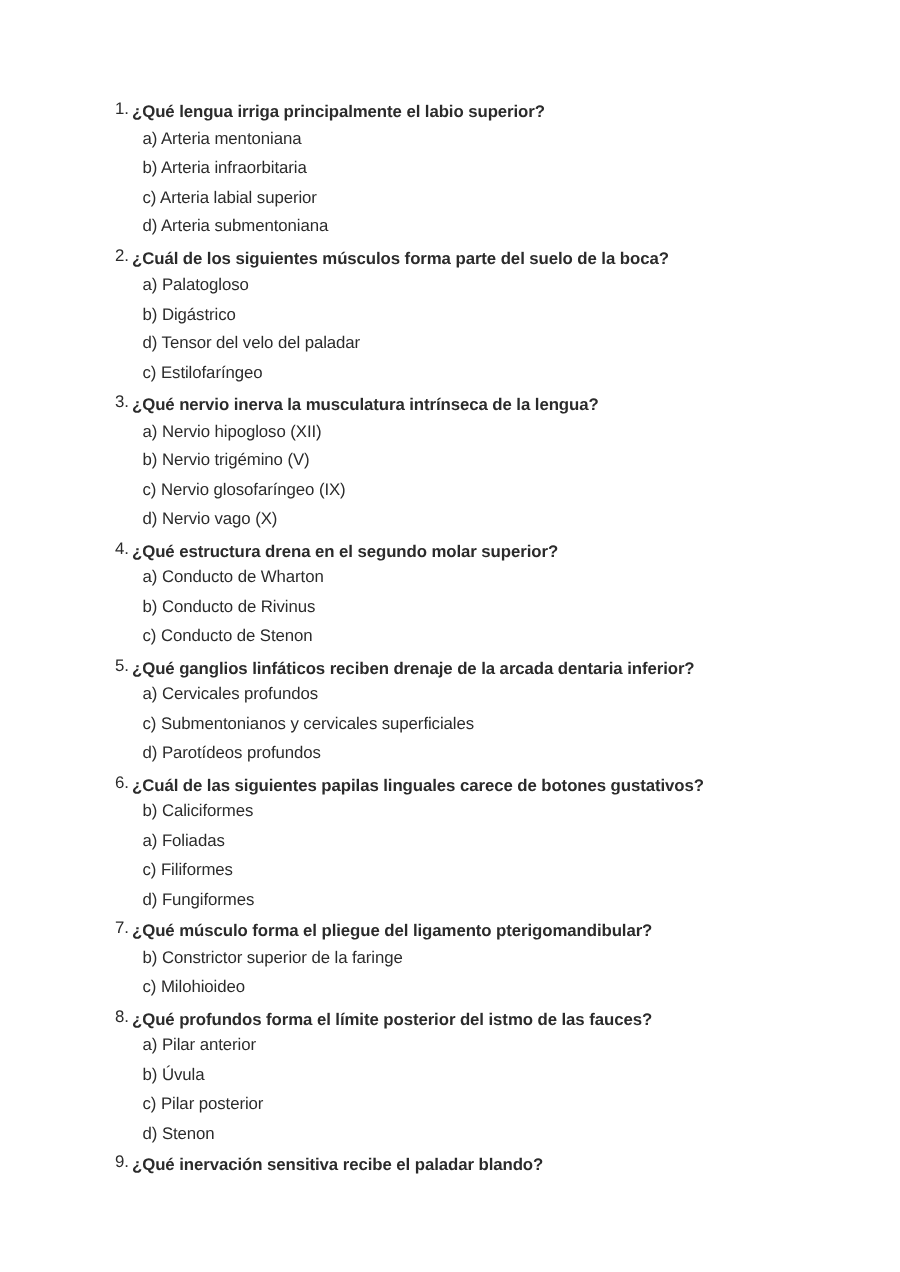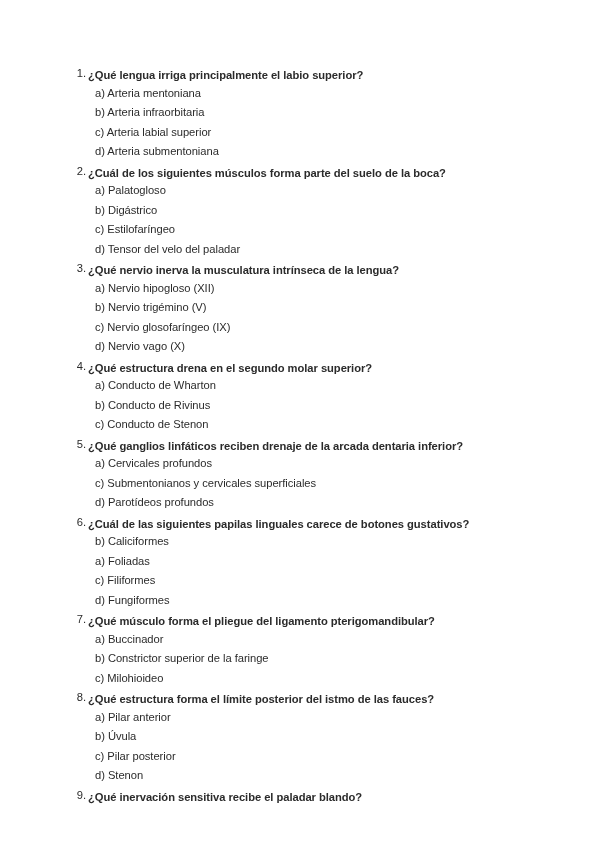--- a/index.html
+++ b/index.html
@@ -96,22 +96,22 @@
           <li class="option"><span class="option-label">b)</span> <span class="option-text">Arteria infraorbitaria</span></li>
           <li class="option"><span class="option-label">c)</span> <span class="option-text">Arteria labial superior</span></li>
           <li class="option"><span class="option-label">d)</span> <span class="option-text">Arteria submentoniana</span></li>
         </ul>
       </li>
       <li class="question-block">
         <div class="question-line"><span class="question-number">2.</span><span class="question-text">¿Cuál de los siguientes músculos forma parte del suelo de la boca?</span></div>
         <ul class="options">
           <li class="option"><span class="option-label">a)</span> <span class="option-text">Palatogloso</span></li>
           <li class="option"><span class="option-label">b)</span> <span class="option-text">Digástrico</span></li>
+          <li class="option"><span class="option-label">d)</span> <span class="option-text">Tensor del velo del paladar</span></li>
           <li class="option"><span class="option-label">c)</span> <span class="option-text">Estilofaríngeo</span></li>
-          <li class="option"><span class="option-label">d)</span> <span class="option-text">Tensor del velo del paladar</span></li>
         </ul>
       </li>
       <li class="question-block">
         <div class="question-line"><span class="question-number">3.</span><span class="question-text">¿Qué nervio inerva la musculatura intrínseca de la lengua?</span></div>
         <ul class="options">
           <li class="option"><span class="option-label">a)</span> <span class="option-text">Nervio hipogloso (XII)</span></li>
           <li class="option"><span class="option-label">b)</span> <span class="option-text">Nervio trigémino (V)</span></li>
           <li class="option"><span class="option-label">c)</span> <span class="option-text">Nervio glosofaríngeo (IX)</span></li>
           <li class="option"><span class="option-label">d)</span> <span class="option-text">Nervio vago (X)</span></li>
         </ul>
@@ -137,27 +137,26 @@
         <ul class="options">
           <li class="option"><span class="option-label">b)</span> <span class="option-text">Caliciformes</span></li>
           <li class="option"><span class="option-label">a)</span> <span class="option-text">Foliadas</span></li>
           <li class="option"><span class="option-label">c)</span> <span class="option-text">Filiformes</span></li>
           <li class="option"><span class="option-label">d)</span> <span class="option-text">Fungiformes</span></li>
         </ul>
       </li>
       <li class="question-block">
         <div class="question-line"><span class="question-number">7.</span><span class="question-text">¿Qué músculo forma el pliegue del ligamento pterigomandibular?</span></div>
         <ul class="options">
-          <li class="option"><span class="option-label">a)</span> <span class="option-text">Buccinador</span></li>
           <li class="option"><span class="option-label">b)</span> <span class="option-text">Constrictor superior de la faringe</span></li>
           <li class="option"><span class="option-label">c)</span> <span class="option-text">Milohioideo</span></li>
         </ul>
       </li>
       <li class="question-block">
-        <div class="question-line"><span class="question-number">8.</span><span class="question-text">¿Qué estructura forma el límite posterior del istmo de las fauces?</span></div>
+        <div class="question-line"><span class="question-number">8.</span><span class="question-text">¿Qué profundos forma el límite posterior del istmo de las fauces?</span></div>
         <ul class="options">
           <li class="option"><span class="option-label">a)</span> <span class="option-text">Pilar anterior</span></li>
           <li class="option"><span class="option-label">b)</span> <span class="option-text">Úvula</span></li>
           <li class="option"><span class="option-label">c)</span> <span class="option-text">Pilar posterior</span></li>
           <li class="option"><span class="option-label">d)</span> <span class="option-text">Stenon</span></li>
         </ul>
       </li>
       <li class="question-block">
         <div class="question-line"><span class="question-number">9.</span><span class="question-text">¿Qué inervación sensitiva recibe el paladar blando?</span></div>
       </li>

